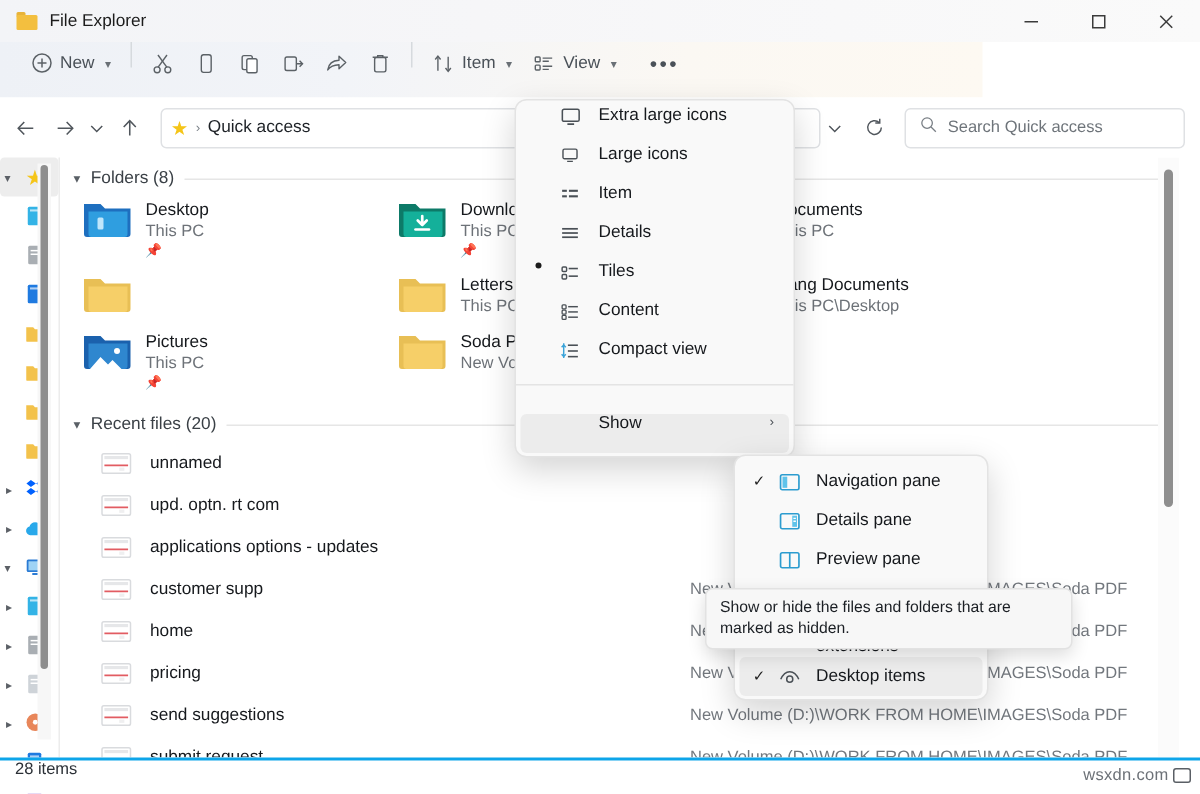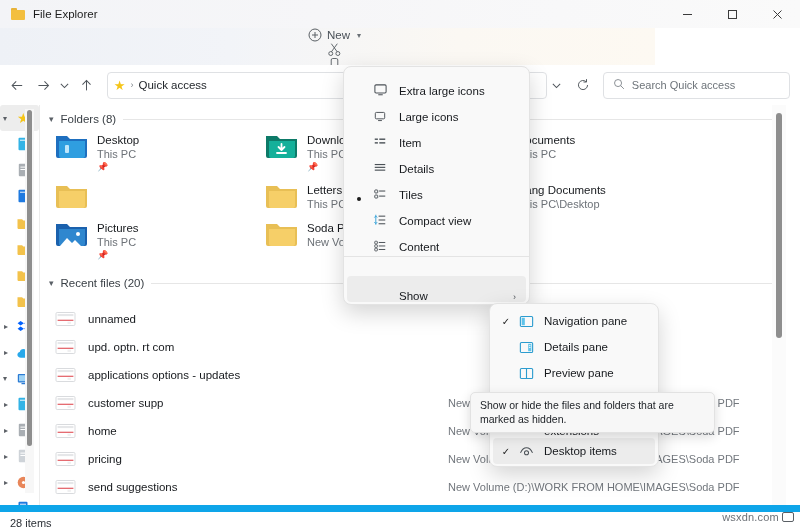--- a/index.html
+++ b/index.html
@@ -41,23 +41,22 @@
     width: 45px; height: 28px; display: flex; align-items: center; justify-content: center;
     color: #3b3b3b;
   }
   .win-btn svg { display: block; }
 
   
   .cmdbar {
     position: absolute; top: 28px; left: 0;
     width: 655px; height: 37px;
     background: linear-gradient(to right, #eef1f6 0%, #f2f4f8 35%, #fbf8f3 70%, #fdf9f2 100%);
-    display: flex; align-items: center;
+    display: flex; align-items: flex-start;
     padding-left: 14px;
-    flex-direction: column;
   }
   .cmd-item {
     display: flex; align-items: center; gap: 5px;
     height: 28px; padding: 0 7px; border-radius: 4px;
     color: #4a5158; font-size: 11.5px;
   }
   .cmd-icon { display: flex; align-items: center; justify-content: center; }
   .cmd-sep { width: 1px; height: 17px; background: #d6dade; margin: 0 6px; }
   .chev { font-size: 8px; color: #6a7076; margin-left: 2px; }
   .ellipsis { letter-spacing: 1.6px; font-size: 14px; color: #4a5158; line-height: 1; }
@@ -142,58 +141,58 @@
   .folder-grid {
     display: grid; grid-template-columns: 210px 210px 210px;
     padding-left: 14px; row-gap: 4px;
   }
   .folder-item { display: flex; gap: 9px; padding: 4px 0 2px 0; }
   .folder-ico { width: 33px; height: 28px; position: relative; flex: 0 0 33px; }
   .f-name { font-size: 11.5px; color: #16191d; line-height: 14px; }
   .f-sub { font-size: 11px; color: #6d7278; line-height: 14px; }
   .pin { font-size: 9px; color: #8b9097; line-height: 12px; }
 
-  .recent-list { padding-left: 14px; margin-top: 12px; }
+  .recent-list { padding-left: 26px; margin-top: 2px; }
   .recent-row {
     display: flex; align-items: center; height: 28px;
   }
   .r-ico { width: 22px; height: 16px; flex: 0 0 22px; margin-right: 11px; }
   .r-name { font-size: 11.5px; color: #16191d; width: 360px; }
   .r-path { font-size: 11px; color: #72777d; }
 
   .vscroll {
     position: absolute; top: 0; right: 0; width: 14px; height: 400px;
     background: #fbfbfb;
   }
   .vscroll i {
     position: absolute; left: 4px; top: 8px; width: 6px; height: 225px;
     background: #8e8e8e; border-radius: 3px; display: block;
   }
 
   
   .statusbar {
     position: absolute; bottom: 0; left: 0; width: 800px; height: 24px;
-    background: #ffffff; border-top: 7px solid #0ea5e9;
-    display: flex; align-items: flex-end; padding-left: 10px;
+    background: #ffffff; border-top: 2px solid #0ea5e9;
+    display: flex; align-items: flex-start; padding-left: 10px;
   }
   .status-text { font-size: 11px; color: #2b3036; }
 
   
   .menu {
     position: absolute; top: 66px; left: 343px;
     width: 187px;
     background: #f9f9f9;
     border: 1px solid #e3e3e3;
     border-radius: 8px;
     box-shadow: 0 8px 22px rgba(0,0,0,0.17);
     padding: 4px 0 2px 0;
     z-index: 40;
   }
   .menu-item {
-    display: flex; align-items: flex-end; height: 26px;
+    display: flex; align-items: flex-start; height: 26px;
     padding: 0 10px 0 6px; margin: 0 3px; border-radius: 4px;
     font-size: 11.5px; color: #16191d; position: relative;
   }
   .menu-bullet {
     position: absolute; left: 10px; width: 4px; height: 4px; border-radius: 50%;
     background: #1c1c1c;
   }
   .mi-icon {
     width: 22px; flex: 0 0 22px; display: flex; align-items: center; justify-content: center;
     margin-left: 16px; margin-right: 8px;
@@ -798,42 +797,42 @@
             <rect x="2" y="9.2" width="3.4" height="3.4" rx=".8" fill="none" stroke="#4a5056" stroke-width="1.1"></rect>
             <rect x="7" y="4" width="7" height="1.2" fill="#4a5056"></rect>
             <rect x="7" y="9.8" width="7" height="1.2" fill="#4a5056"></rect>
           </svg>
         </span>
         <span class="mi-label">Tiles</span>
       </div>
       <div class="menu-item">
         <span class="mi-icon">
           <svg width="14" height="14" viewBox="0 0 16 16">
+            <rect x="2" y="2.6" width="3" height="3" rx=".7" fill="none" stroke="#4a5056" stroke-width="1"></rect>
+            <rect x="2" y="6.6" width="3" height="3" rx=".7" fill="none" stroke="#4a5056" stroke-width="1"></rect>
+            <rect x="2" y="10.6" width="3" height="3" rx=".7" fill="none" stroke="#4a5056" stroke-width="1"></rect>
+            <rect x="6.6" y="3.4" width="7.4" height="1.1" fill="#4a5056"></rect>
+            <rect x="6.6" y="7.4" width="7.4" height="1.1" fill="#4a5056"></rect>
+            <rect x="6.6" y="11.4" width="7.4" height="1.1" fill="#4a5056"></rect>
+          </svg>
+        </span>
+        <span class="mi-label">Content</span>
+      </div>
+      <div class="menu-item">
+        <span class="mi-icon">
+          <svg width="14" height="14" viewBox="0 0 16 16">
             <rect x="6.4" y="3" width="7.6" height="1.2" fill="#4a5056"></rect>
             <rect x="6.4" y="7.4" width="7.6" height="1.2" fill="#4a5056"></rect>
             <rect x="6.4" y="11.7" width="7.6" height="1.2" fill="#4a5056"></rect>
             <line x1="3.2" y1="2" x2="3.2" y2="13.4" stroke="#3aa3d9" stroke-width="1.1"></line>
             <polyline points="1.6,5.2 3.2,3.4 4.8,5.2" fill="none" stroke="#3aa3d9" stroke-width="1.1"></polyline>
             <polyline points="1.6,10.4 3.2,12.2 4.8,10.4" fill="none" stroke="#3aa3d9" stroke-width="1.1"></polyline>
           </svg>
         </span>
         <span class="mi-label">Compact view</span>
-      </div>
-      <div class="menu-item">
-        <span class="mi-icon">
-          <svg width="14" height="14" viewBox="0 0 16 16">
-            <rect x="2" y="2.6" width="3" height="3" rx=".7" fill="none" stroke="#4a5056" stroke-width="1"></rect>
-            <rect x="2" y="6.6" width="3" height="3" rx=".7" fill="none" stroke="#4a5056" stroke-width="1"></rect>
-            <rect x="2" y="10.6" width="3" height="3" rx=".7" fill="none" stroke="#4a5056" stroke-width="1"></rect>
-            <rect x="6.6" y="3.4" width="7.4" height="1.1" fill="#4a5056"></rect>
-            <rect x="6.6" y="7.4" width="7.4" height="1.1" fill="#4a5056"></rect>
-            <rect x="6.6" y="11.4" width="7.4" height="1.1" fill="#4a5056"></rect>
-          </svg>
-        </span>
-        <span class="mi-label">Content</span>
       </div>
       <div class="menu-sep"></div>
       <div class="menu-item hl">
         <span class="mi-icon"></span>
         <span class="mi-label">Show</span>
         <span class="mi-arrow">›</span>
       </div>
     </div>
 
   <div class="submenu" id="show-submenu">

